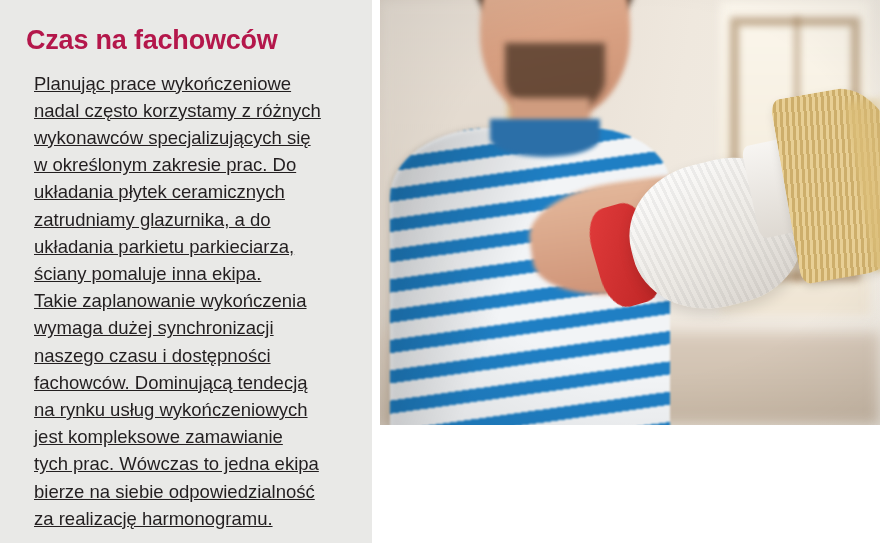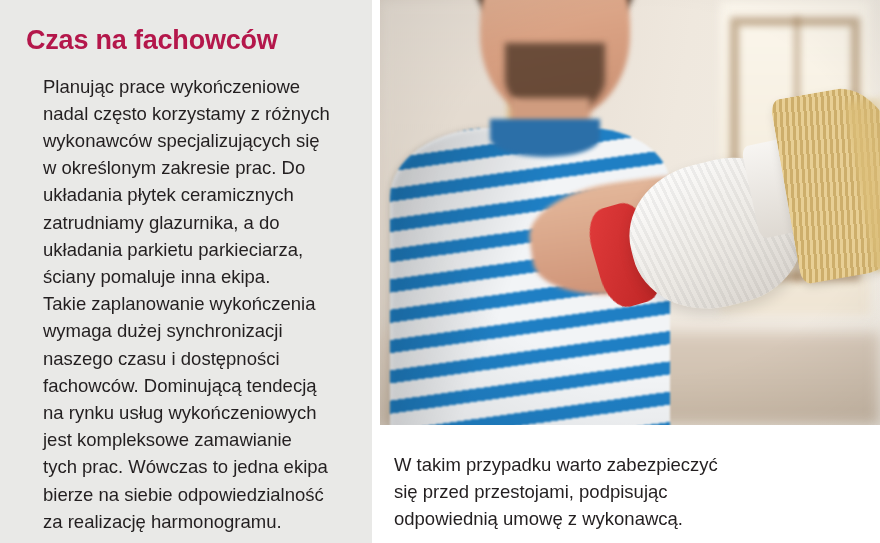--- a/index.html
+++ b/index.html
@@ -36,22 +36,23 @@
     font-weight: bold;
     letter-spacing: -0.2px;
     line-height: 1.1;
     margin: 0 0 14px 0;
     white-space: nowrap;
   }
   .body-text {
     color: #231f20;
     font-size: 18.5px;
     line-height: 1.47;
-    margin: 17px;
+    margin: 8px;
     white-space: pre-line;
+    text-decoration: underline;
   }
   
   .photo {
     position: absolute;
     left: 380px;
     top: 0;
     width: 500px;
     height: 425px;
     overflow: hidden;
     background: #d9cfc6;
@@ -291,17 +292,14 @@
     <div class="ph-arm"></div>
     <div class="ph-cuff"></div>
     <div class="ph-glove"></div>
     <div class="ph-glove-knit"></div>
     <div class="ph-ferrule"></div>
     <div class="ph-bristles"></div>
     <div class="ph-bristles-tip"></div>
     <div class="ph-vignette"></div>
   </div>
 
-  <p class="caption">W takim przypadku warto zabezpieczyć
-się przed przestojami, podpisując
-odpowiednią umowę z wykonawcą.</p>
 
 </div>
 
 </body></html>

